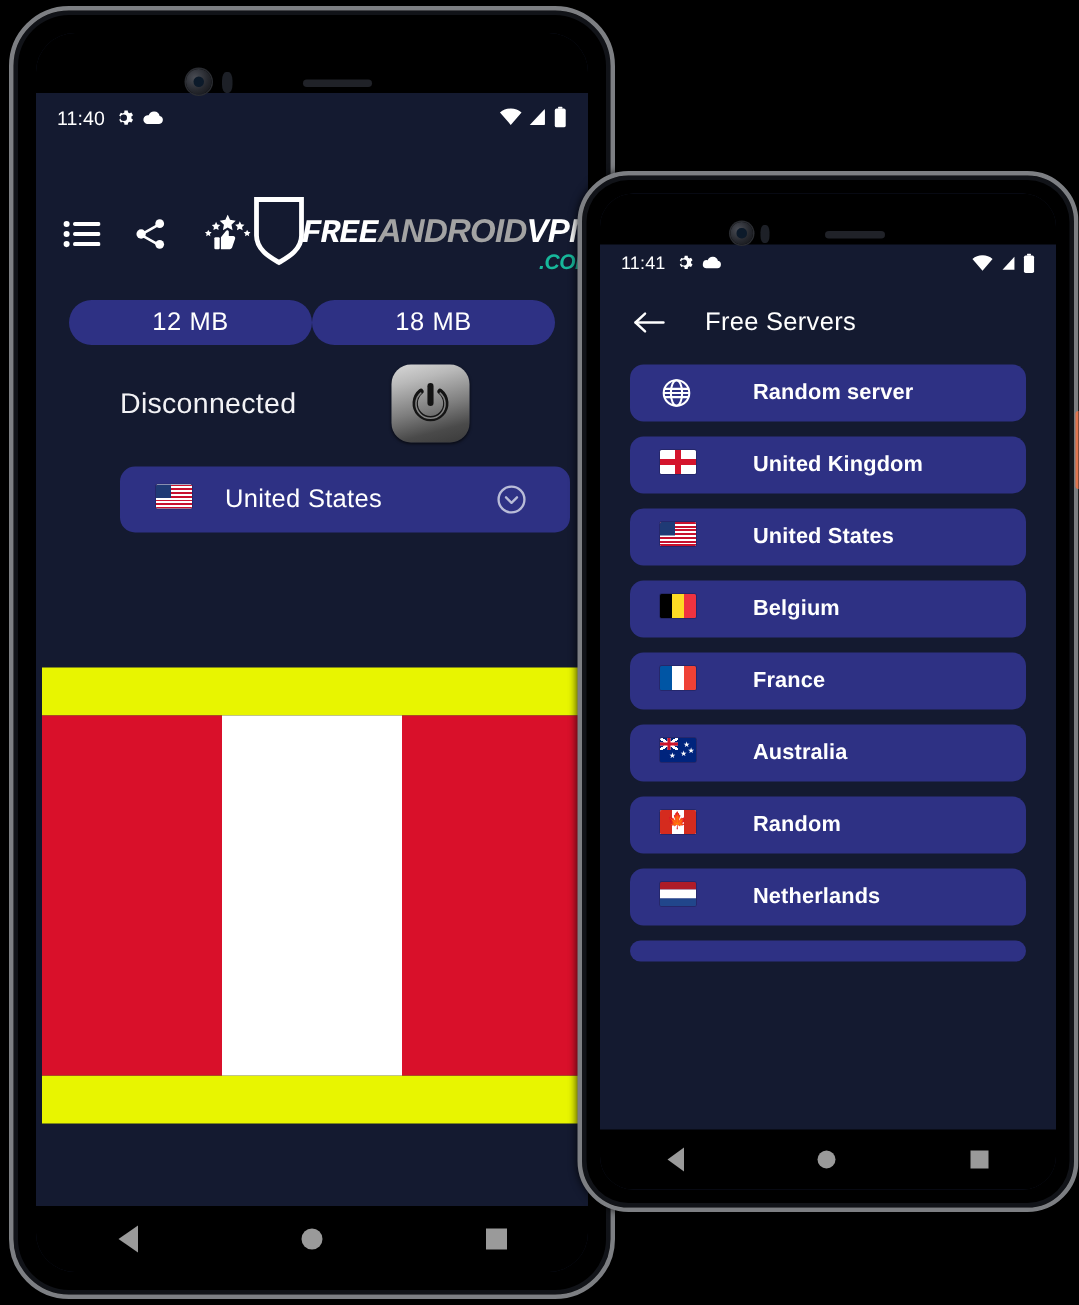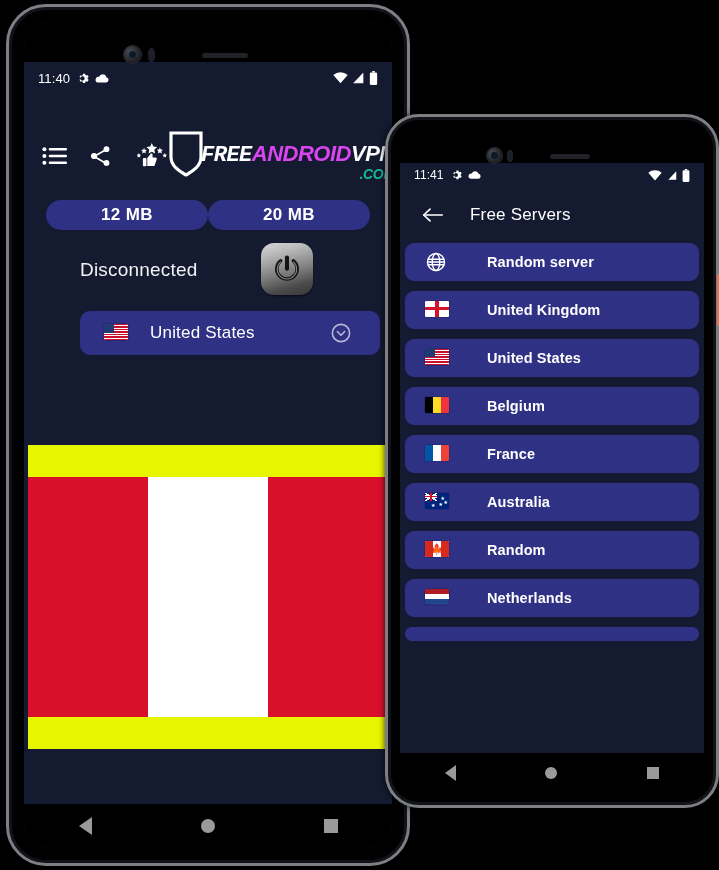--- a/index.html
+++ b/index.html
@@ -72,29 +72,29 @@
     position: absolute; left: 0; right: 0; top: 42px;
     display: flex; align-items: center; padding: 0 18px;
   }
   .topbar .icons { display: flex; align-items: center; gap: 22px; }
   .logo { margin-left: auto; display: flex; align-items: flex-start; position: relative; }
   .logo .shield { margin-right: -3px; }
   .logo .wordmark { display: flex; flex-direction: column; align-items: flex-end; line-height: 1; padding-top: 13px; }
   .logo .line1 { font-size: 22px; font-weight: 700; letter-spacing: -0.5px; font-style: italic; }
   .logo .line2 { font-size: 14px; font-weight: 700; color: #17b89b; letter-spacing: -0.3px; font-style: italic; }
   .wm-free { color: #ffffff; font-family: Liberation Mono, monospace; }
-  .wm-android { color: #d946ef; }
+  .wm-android { color: #a3a3a3; }
   .wm-vpn { color: #ffffff; }
 
   .mb-row { position: absolute; left: 0; right: 0; top: 112px; display: flex; gap: 0; padding: 0 22px; justify-content: space-between; }
   .pill {
     background: #2e3184; border-radius: 40px;
     width: 166px; height: 30px;
     display: flex; align-items: center; justify-content: center;
-    color: #fff; font-size: 17px; font-weight: 700; letter-spacing: .4px;
+    color: #fff; font-size: 17px; font-weight: 400; letter-spacing: .4px;
   }
 
   .status-row { position: absolute; left: 0; right: 0; top: 155px; height: 56px; padding: 0 22px; }
   .disconnected-label {
     position: absolute; left: 56px; top: 16px;
     color: #f2f2f5; font-size: 19px; letter-spacing: .2px;
   }
   .power-btn {
     position: absolute; left: 237px; top: 0px;
     width: 52px; height: 52px; border-radius: 13px;
@@ -132,21 +132,21 @@
   #phone2 .statusbar { top: 34px; height: 24px; padding: 0 14px; font-size: 12px; }
   #phone2 .navbar { height: 40px; }
   #phone2 .power-key {
     position: absolute; right: -4px; top: 160px; width: 6px; height: 52px;
     background: #e2744f; border-radius: 2px;
   }
 
   .p2-body { position: absolute; left: 0; right: 0; top: 58px; bottom: 40px; background: #141a30; overflow: hidden; }
   .p2-header { display: flex; align-items: center; height: 56px; padding: 0 0 0 22px; }
   .p2-title { color: #fff; font-size: 17px; font-weight: 500; margin-left: 26px; letter-spacing: .2px; }
-  .server-list { padding: 0 5px; display: flex; flex-direction: column; gap: 10px; }
+  .server-list { padding: 0 20px; display: flex; flex-direction: column; gap: 10px; }
   .server-item {
     height: 38px; border-radius: 9px; background: #2e3184;
     display: flex; align-items: center; position: relative;
   }
   .server-item .si-flag { position: absolute; left: 20px; font-size: 16px; line-height: 1; }
   .server-item .si-label {
     position: absolute; left: 82px;
     color: #fff; font-size: 14.5px; font-weight: 700; letter-spacing: .1px;
   }
   .server-item.partial { height: 14px; }
@@ -265,21 +265,21 @@
               <span class="line1">
                 <span class="wm-free">FREE</span><span class="wm-android">ANDROID</span><span class="wm-vpn">VPN</span>
               </span>
               <span class="line2">.COM</span>
             </span>
           </div>
         </div>
 
         <div class="mb-row">
           <div class="pill">12 MB</div>
-          <div class="pill">20 MB</div>
+          <div class="pill">18 MB</div>
         </div>
 
         <div class="status-row">
           <div class="disconnected-label">Disconnected</div>
           <div class="power-btn">
             <span>
               <svg width="34" height="34" viewBox="0 0 40 40">
                 <path d="M12.5 10.5a12 12 0 1015 0" fill="none" stroke="#141414" stroke-width="4.2" stroke-linecap="round"></path>
                 <rect x="17.6" y="4" width="4.8" height="18" rx="2.4" fill="#141414"></rect>
                 <path d="M12.8 11.4a11.4 11.4 0 1014.4 0" fill="none" stroke="#dcdcdc" stroke-width="1.2" opacity=".55"></path>

